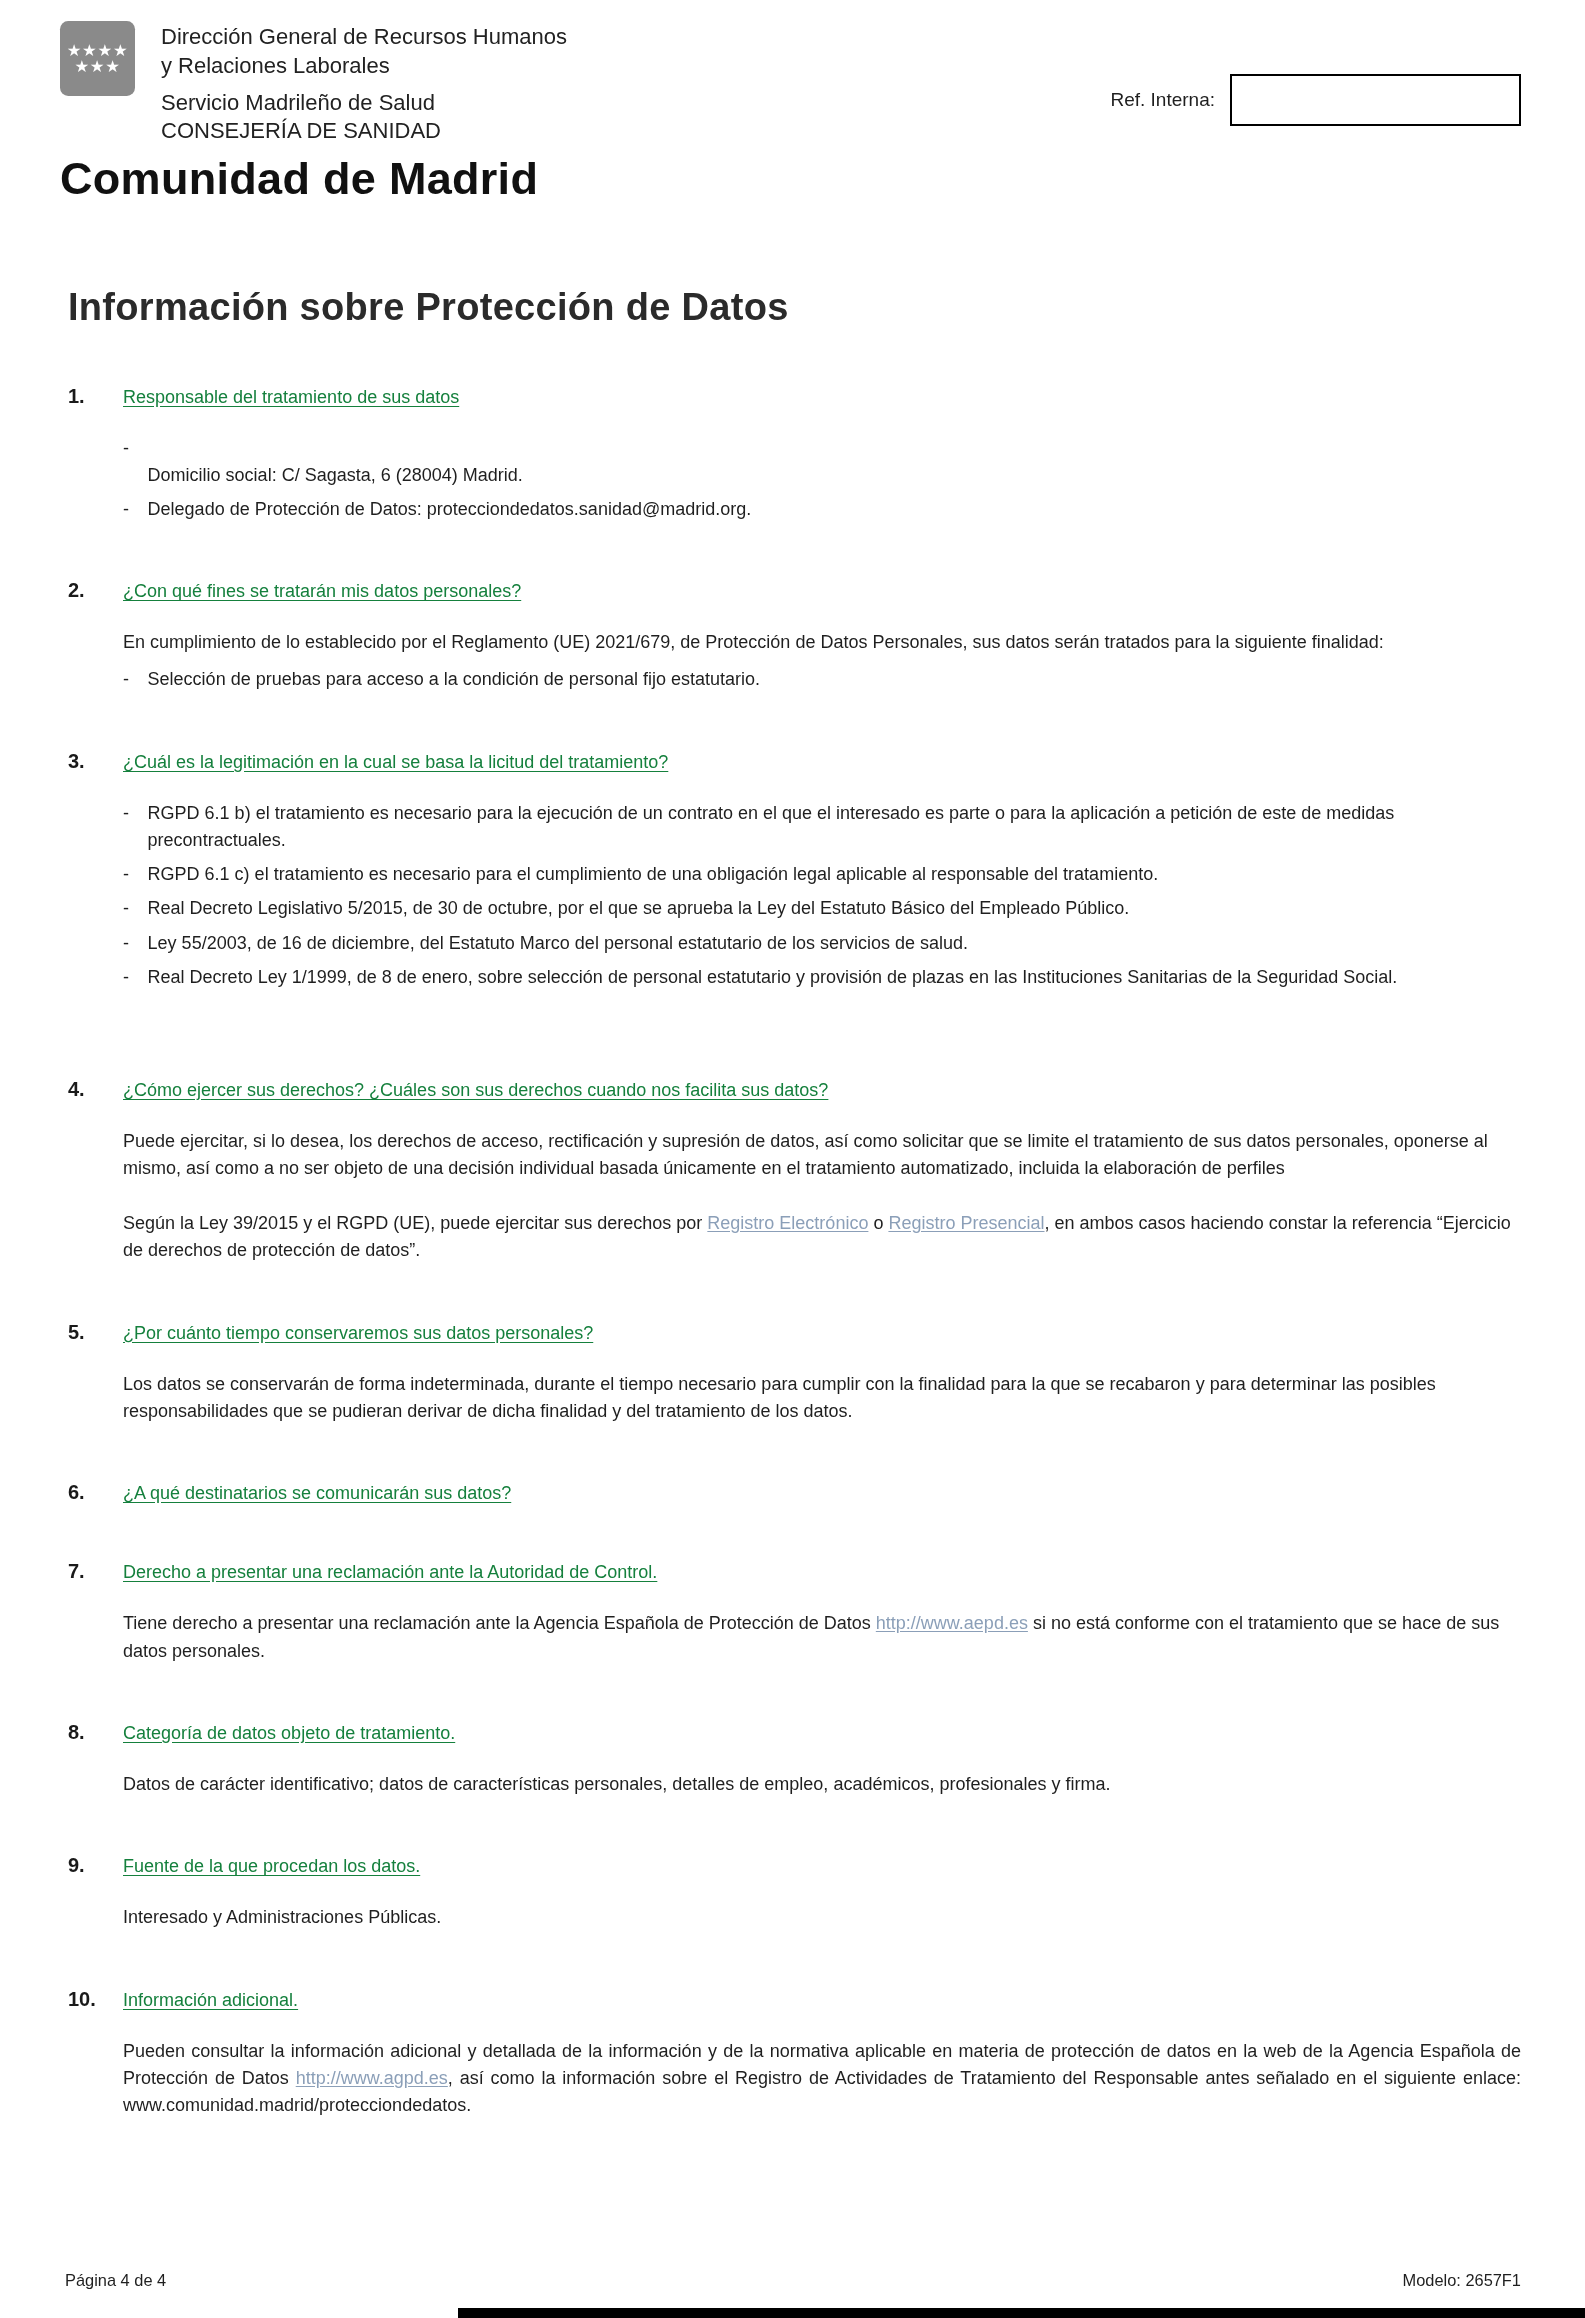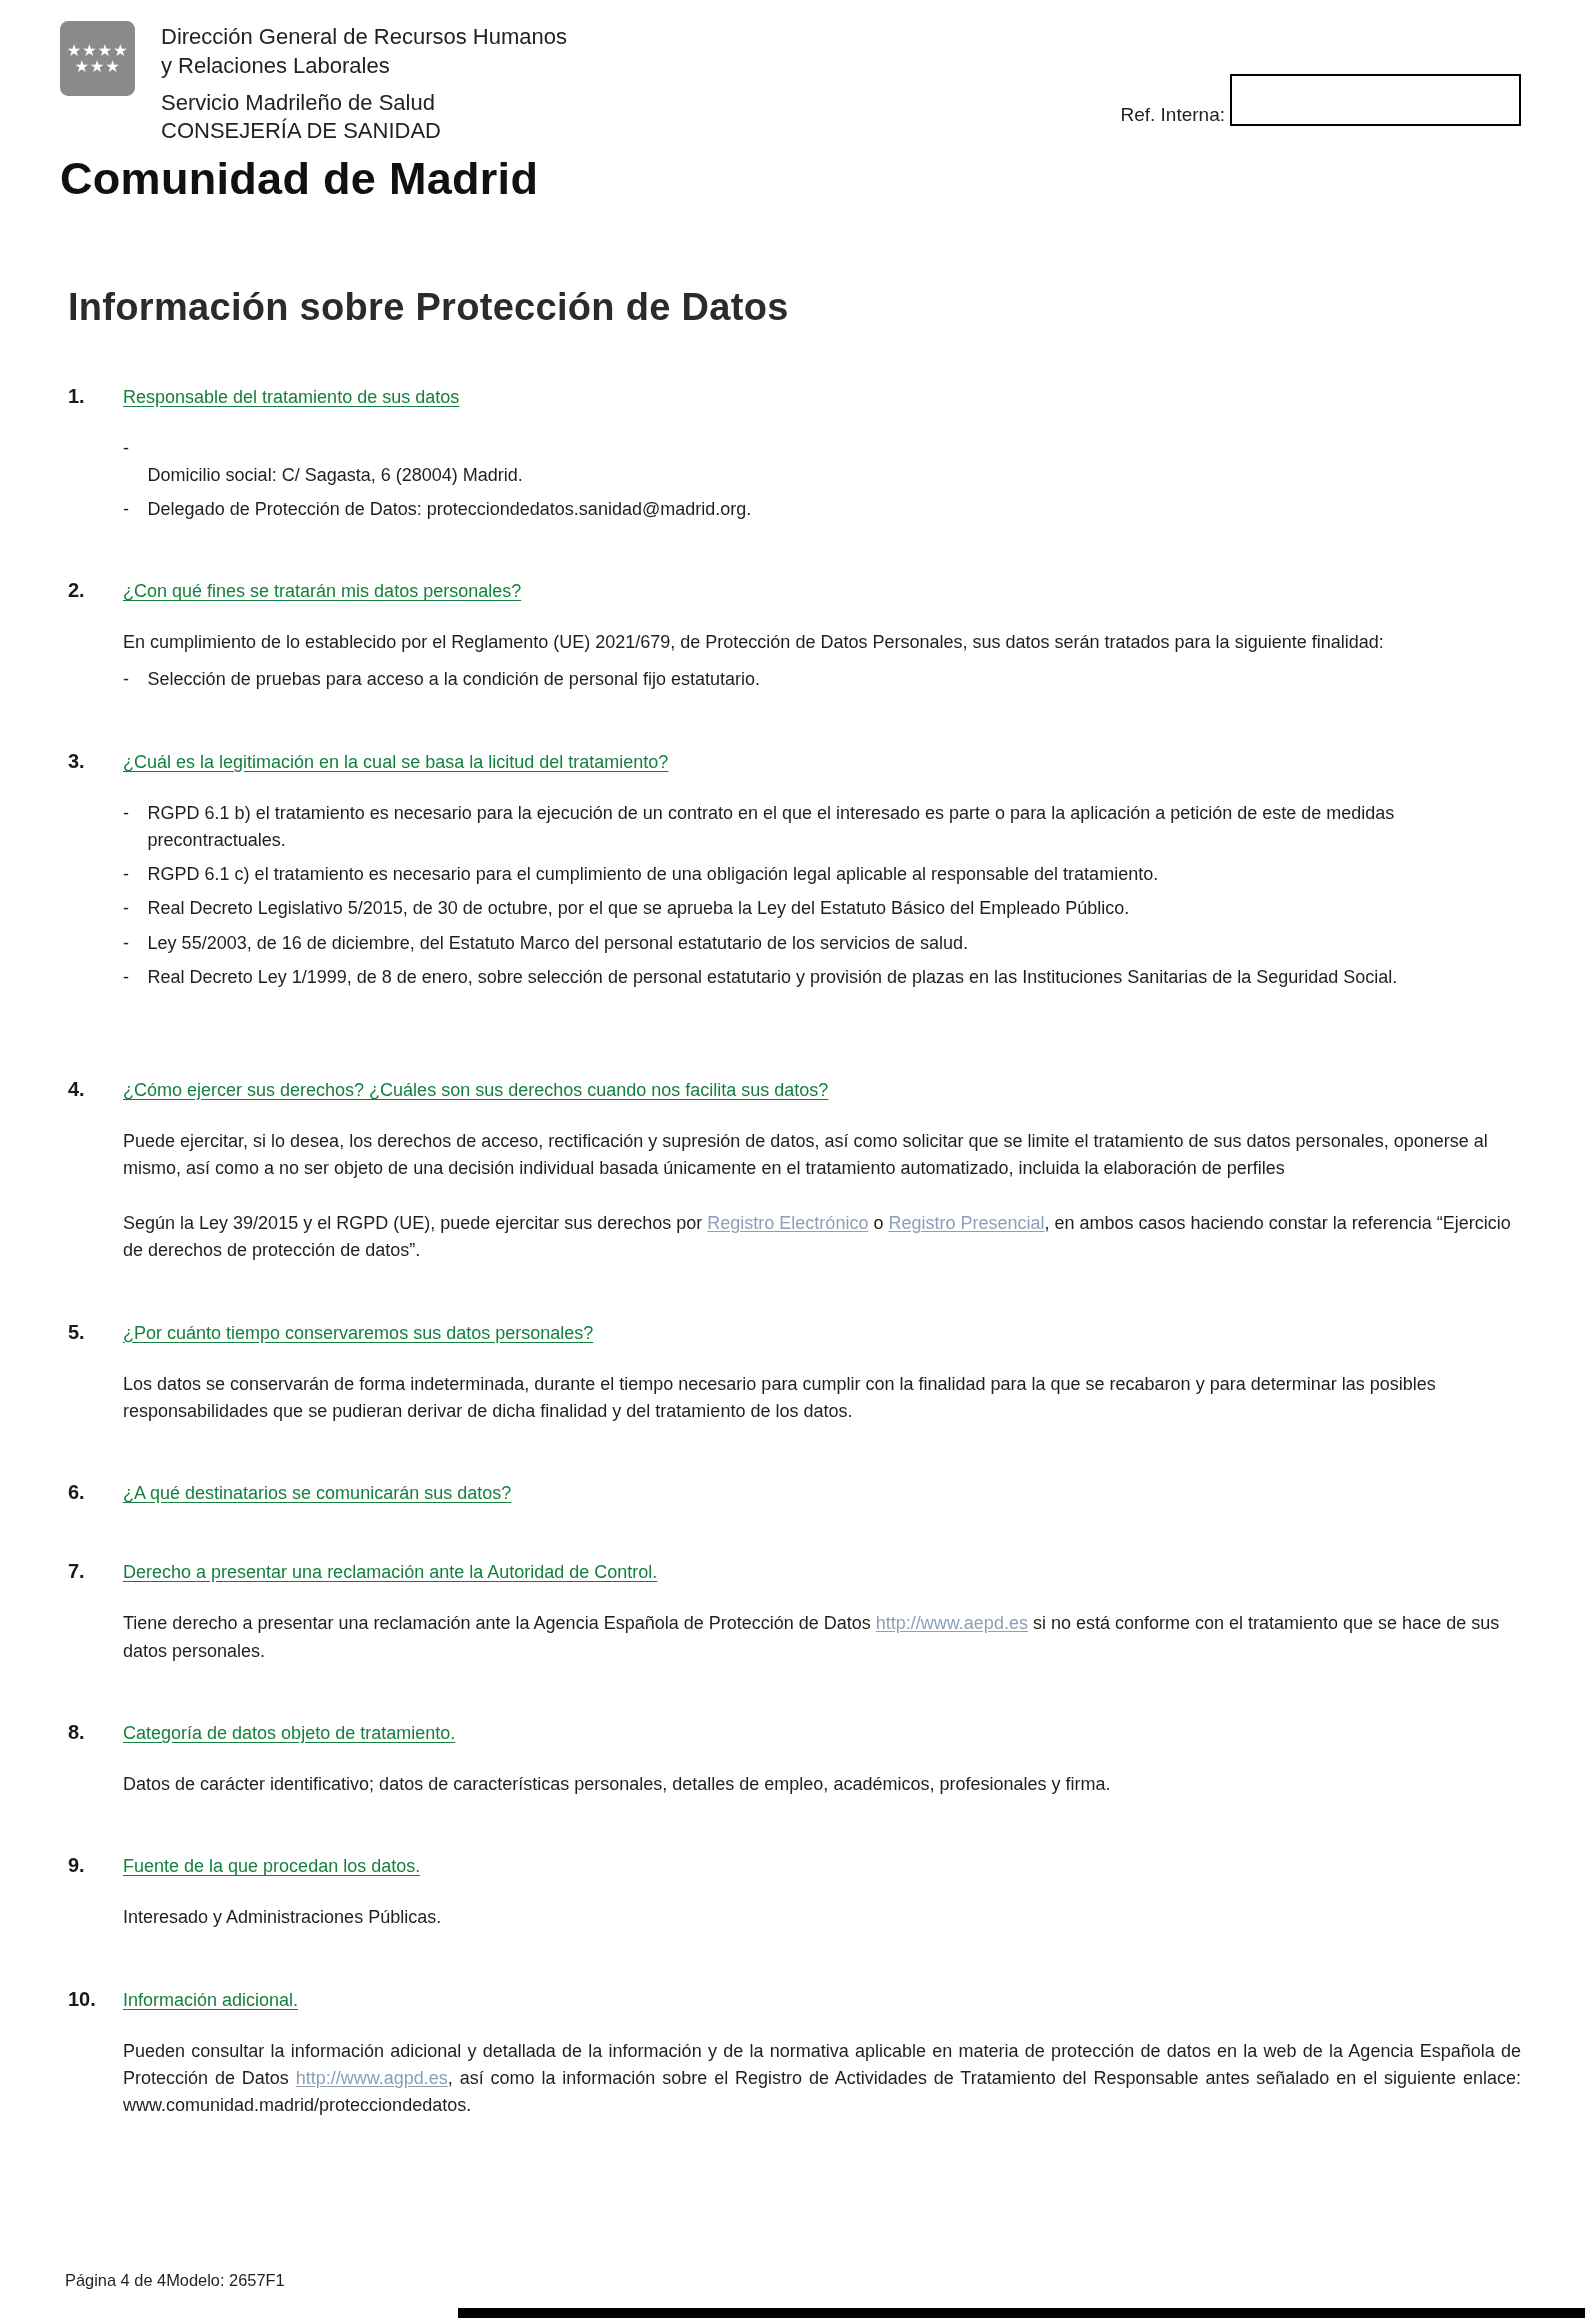--- a/index.html
+++ b/index.html
@@ -33,21 +33,21 @@
   .brand {
     margin-top: 6.8px;
     font-size: 45px;
     font-weight: bold;
     letter-spacing: 0.3px;
     color: #111;
   }
   .ref-block {
     position: absolute;
     top: 74px; right: 65px;
-    display: flex; align-items: flex-end; gap: 5px;
+    display: flex; align-items: center; gap: 15px;
   }
   .ref-label { font-size: 19px; color: #1f1f1f; }
   .ref-box {
     display: inline-block;
     width: 291px; height: 52px;
     border: 2.1px solid #000;
     background: #fff;
   }
 
   
@@ -76,21 +76,21 @@
   .bullet .dash { flex: none; width: 24.6px; }
   .bullet .bullet-text { flex: 1; }
   .intro { margin-bottom: 9.6px; }
 
   .doc-link { color: var(--link-color, #8b9fb8); text-decoration: underline; text-underline-offset: 2.1px; cursor: pointer; }
 
   
   .footer {
     position: absolute;
     left: 65px; right: 65px; bottom: 29px;
-    display: flex; 
+    display: flex; justify-content: space-between;
     font-size: 16.4px; color: #1f1f1f;
   }
   .scan-bar {
     position: absolute;
     bottom: 0; right: 0;
     width: 1128px; height: 11px;
     background: #000;
   }
 </style>
 </head>

